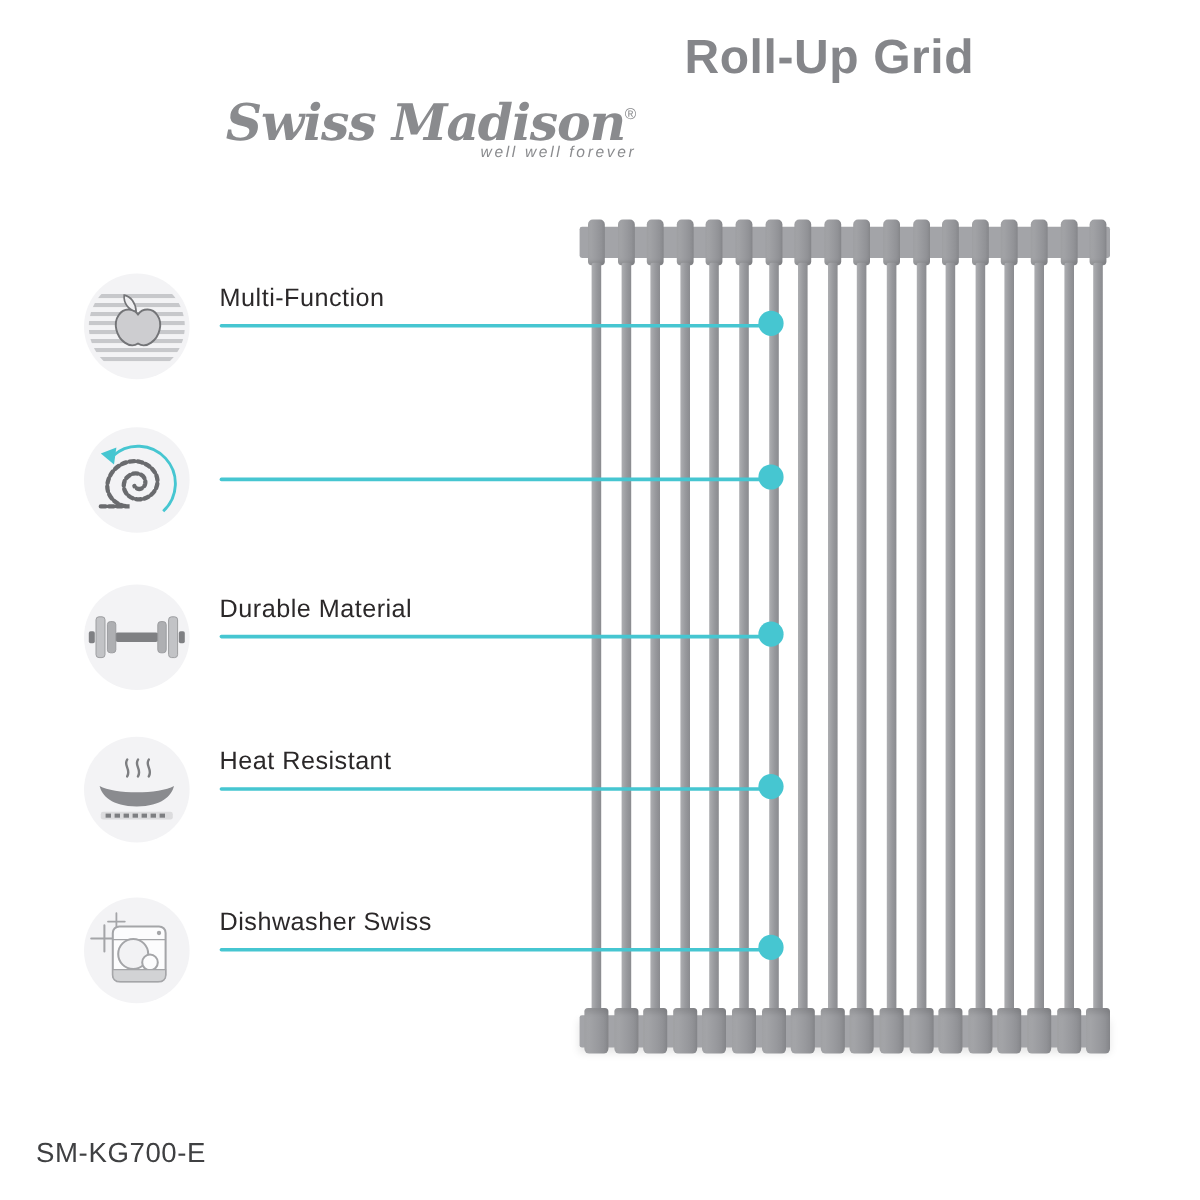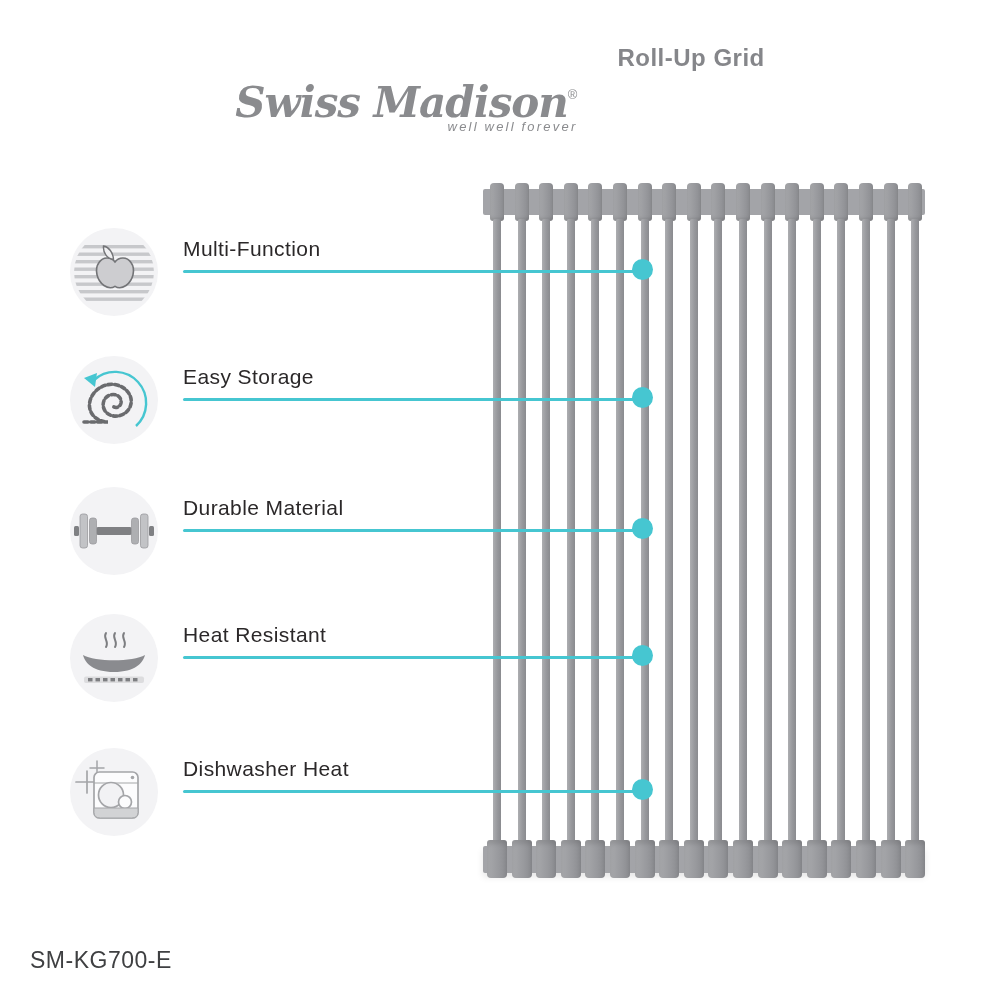--- a/index.html
+++ b/index.html
@@ -39,23 +39,23 @@
     font-size:13px;vertical-align:18px;letter-spacing:0;
   }
   .logo-tagline{
     position:absolute;right:14px;bottom:-8px;
     font-style:italic;font-weight:500;
     font-size:13px;letter-spacing:2.2px;
     color:var(--brand-gray);
     white-space:nowrap;
   }
   .header-title{
-    font-weight:700;font-size:24px;line-height:36px;
+    font-weight:700;font-size:40px;line-height:36px;
     color:var(--title-gray);
-    margin-top:16px;letter-spacing:0.5px;
+    margin-top:6px;letter-spacing:0.5px;
     white-space:nowrap;
   }
 
   
   .product{
     position:absolute;left:483px;top:183px;width:442px;height:695px;
     z-index:1;
   }
   .band{position:absolute;left:0;right:0;background:#a3a4a8;z-index:1;}
   .band-top{top:6px;height:26px;border-radius:2px;}
@@ -207,21 +207,20 @@
   </div>
 
   <div class="feature" style="--cy:400px">
     <div class="icon-circle">
       <svg viewBox="0 0 88 88">
         <path d="M14 66 H38 C26 66 17 56 20 45 C23 33 36 26 47 29 C58 32 64 42 60 51 C56 60 44 63 37 57 C31 52 32 42 40 39 C46 37 52 41 51 47 C50 52 44 53 42 49" fill="none" stroke="#6a6b6e" stroke-width="3.6" stroke-linecap="round" stroke-dasharray="4 2.8"></path>
         <path d="M66 70 A31 31 0 1 0 24 24" fill="none" stroke="#46c6d1" stroke-width="2.4"></path>
         <path d="M14 22 L27 17 L25 31 Z" fill="#46c6d1"></path>
       </svg>
     </div>
-    <div class="feature-label">Easy Storage</div>
     <div class="feature-line"></div>
     <div class="feature-dot"></div>
   </div>
 
   <div class="feature" style="--cy:658px">
     <div class="icon-circle">
       <svg viewBox="0 0 88 88">
         <path d="M36 19 c-3.5 5 3.5 8 0 14" fill="none" stroke="#7d7e81" stroke-width="2" stroke-linecap="round"></path>
         <path d="M45 19 c-3.5 5 3.5 8 0 14" fill="none" stroke="#7d7e81" stroke-width="2" stroke-linecap="round"></path>
         <path d="M54 19 c-3.5 5 3.5 8 0 14" fill="none" stroke="#7d7e81" stroke-width="2" stroke-linecap="round"></path>
@@ -264,20 +263,20 @@
         <path d="M17 23 V45 M6 34 H28" stroke="#a4a5a8" stroke-width="1.7" stroke-linecap="round"></path>
         <path d="M27 13 V27 M20 20 H34" stroke="#a4a5a8" stroke-width="1.5" stroke-linecap="round"></path>
         <rect x="24" y="24" width="44" height="46" rx="5.5" fill="#fcfcfd" stroke="#a4a5a8" stroke-width="1.7"></rect>
         <line x1="24" y1="35" x2="68" y2="35" stroke="#a4a5a8" stroke-width="1.2"></line>
         <circle cx="62.5" cy="29.5" r="1.8" fill="#a4a5a8"></circle>
         <circle cx="41" cy="47" r="12.5" fill="#f2f2f4" stroke="#a4a5a8" stroke-width="1.7"></circle>
         <circle cx="55" cy="54" r="6.5" fill="#fcfcfd" stroke="#a4a5a8" stroke-width="1.7"></circle>
         <path d="M24 60 H68 V64.5 Q68 70 61.5 70 H30.5 Q24 70 24 64.5 Z" fill="#d2d3d5" stroke="#a4a5a8" stroke-width="1"></path>
       </svg>
     </div>
-    <div class="feature-label">Dishwasher Heat</div>
+    <div class="feature-label">Dishwasher Swiss</div>
     <div class="feature-line"></div>
     <div class="feature-dot"></div>
   </div>
 
   <div class="model-number">SM-KG700-E</div>
 
 </div>
 
 </body></html>

